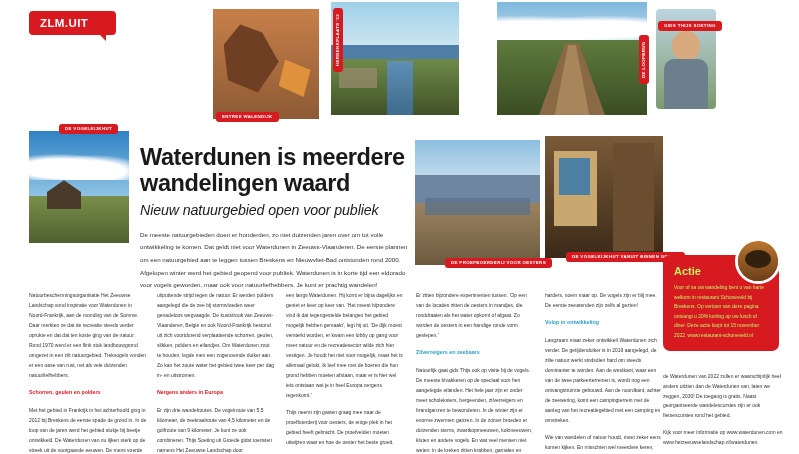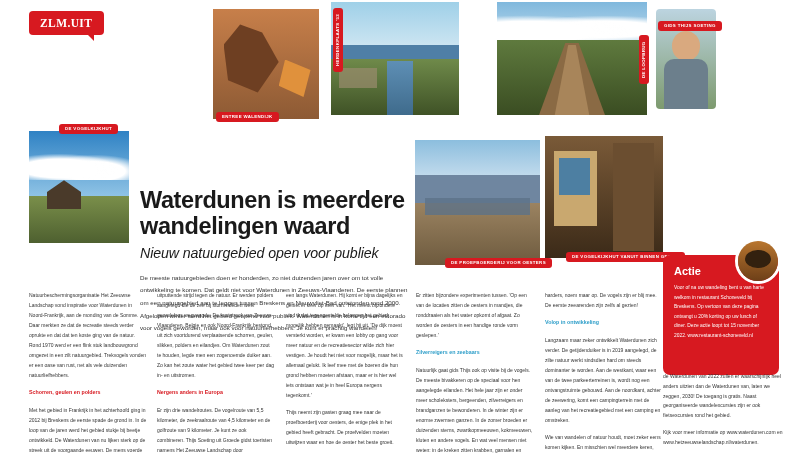--- a/index.html
+++ b/index.html
@@ -9,21 +9,21 @@
     font-family: "Liberation Sans", sans-serif;
     overflow: hidden;
   }
   .page { position: relative; width: 799px; height: 454px; background: #fff; }
 
   
   .logo {
     position: absolute; left: 29px; top: 11px;
     background: #d71920; color: #fff;
     font-weight: bold; font-size: 11.5px; letter-spacing: .4px;
-    padding: 6px 12px 6px 11px; border-radius: 4px; font-family: Liberation Serif, serif;
+    padding: 6px 28px 6px 11px; border-radius: 4px;
   }
   .logo::after {
     content: ""; position: absolute; right: 10px; bottom: -6px;
     border-left: 7px solid transparent; border-right: 0 solid transparent;
     border-top: 7px solid #d71920;
   }
 
   
   .photo { position: absolute; overflow: hidden; }
   .photo .sky   { position:absolute; left:0; right:0; top:0; }
@@ -36,21 +36,21 @@
     padding: 3px 6px; border-radius: 3px; white-space: nowrap;
     line-height: 1;
   }
   .badge.vert {
     transform-origin: left top;
     transform: rotate(-90deg);
   }
 
   
   .headline {
-    position: absolute; left: 140px; top: 144px; width: 268px; margin-top: 43px;
+    position: absolute; left: 140px; top: 144px; width: 268px;
   }
   .headline h1 {
     font-size: 23.5px; line-height: 1.12; font-weight: bold;
     color: #1a1a1a; letter-spacing: -0.4px;
   }
   .headline h2 {
     font-size: 14.2px; line-height: 1.2; font-weight: normal;
     font-style: italic; color: #1a1a1a; margin-top: 5px;
     letter-spacing: -0.1px;
   }
@@ -59,22 +59,22 @@
   }
 
   
   .pullquote {
     position: absolute; left: 694px; top: 158px; width: 100px;
     font-size: 9.6px; line-height: 1.45; color: #1a1a1a;
   }
 
   
   .actie {
-    position: absolute; left: 663px; top: 255px; width: 116px; height: 120px;
-    background: #d71920; color: #ffffff; border-radius: 7px; padding: 10px 11px;
+    position: absolute; left: 663px; top: 255px; width: 116px; height: 96px;
+    background: #d71920; color: #bef264; border-radius: 7px; padding: 10px 11px;
   }
   .actie h3 { font-size: 11px; font-weight: bold; margin-bottom: 6px; }
   .actie p  { font-size: 4.9px; line-height: 1.95; }
   .actie-avatar {
     position: absolute; left: 735px; top: 238px;
     width: 46px; height: 46px; border-radius: 50%;
     border: 3px solid #fff; overflow: hidden;
   }
 
   

